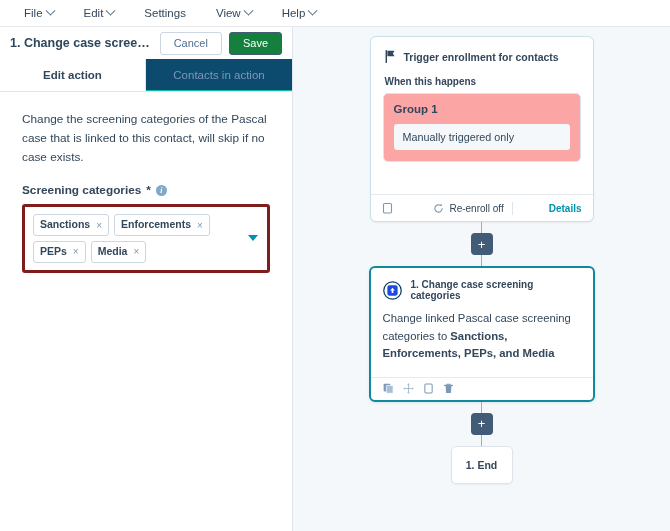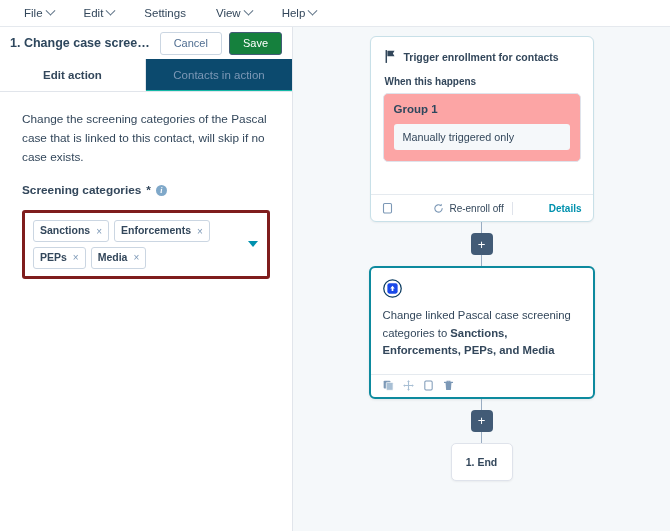--- a/index.html
+++ b/index.html
@@ -142,21 +142,21 @@
   .desc {
     font-size: 11.8px;
     line-height: 1.62;
     color: #33475b;
     margin-bottom: 16px;
   }
   .field-label {
     font-size: 11.8px;
     font-weight: bold;
     color: #33475b;
-    margin-bottom: 13px;
+    margin-bottom: 7px;
     display: flex;
     align-items: center;
     gap: 5px;
   }
   .req { color: #33475b; font-weight: bold; }
   .info-icon {
     width: 11px; height: 11px;
     border-radius: 50%;
     background: #7fa8c9;
     color: #ffffff;
@@ -489,20 +489,21 @@
         <div class="plus-btn">+</div>
         <div class="connector" style="height:11px;"></div>
 
         <div class="action-card">
           <div class="action-head">
             <svg class="action-icon" viewBox="0 0 20 20">
               <circle cx="10" cy="10" r="9.2" fill="#ffffff" stroke="#0b3b60" stroke-width="1.3"></circle>
               <rect x="4.6" y="4.6" width="10.8" height="10.8" rx="2.2" fill="#1a49e8"></rect>
               <path d="M10 7.2 L12.4 9.9 L10.9 9.9 L10.9 12.6 L9.1 12.6 L9.1 9.9 L7.6 9.9 Z" fill="#ffffff"></path>
             </svg>
+            <span class="action-title">1. Change case screening categories</span>
           </div>
 
           <div class="action-body">
             <span>Change linked Pascal case screening categories to </span><b>Sanctions, Enforcements, PEPs, and Media</b>
           </div>
 
           <div class="action-footer">
             <svg class="act-ico" viewBox="0 0 12 12">
               <rect x="0.7" y="0.7" width="7.4" height="8.6" rx="1" fill="#7c98b6"></rect>
               <rect x="3.6" y="2.6" width="7.4" height="8.6" rx="1" fill="#a8bfd4" stroke="#ffffff" stroke-width="0.8"></rect>

